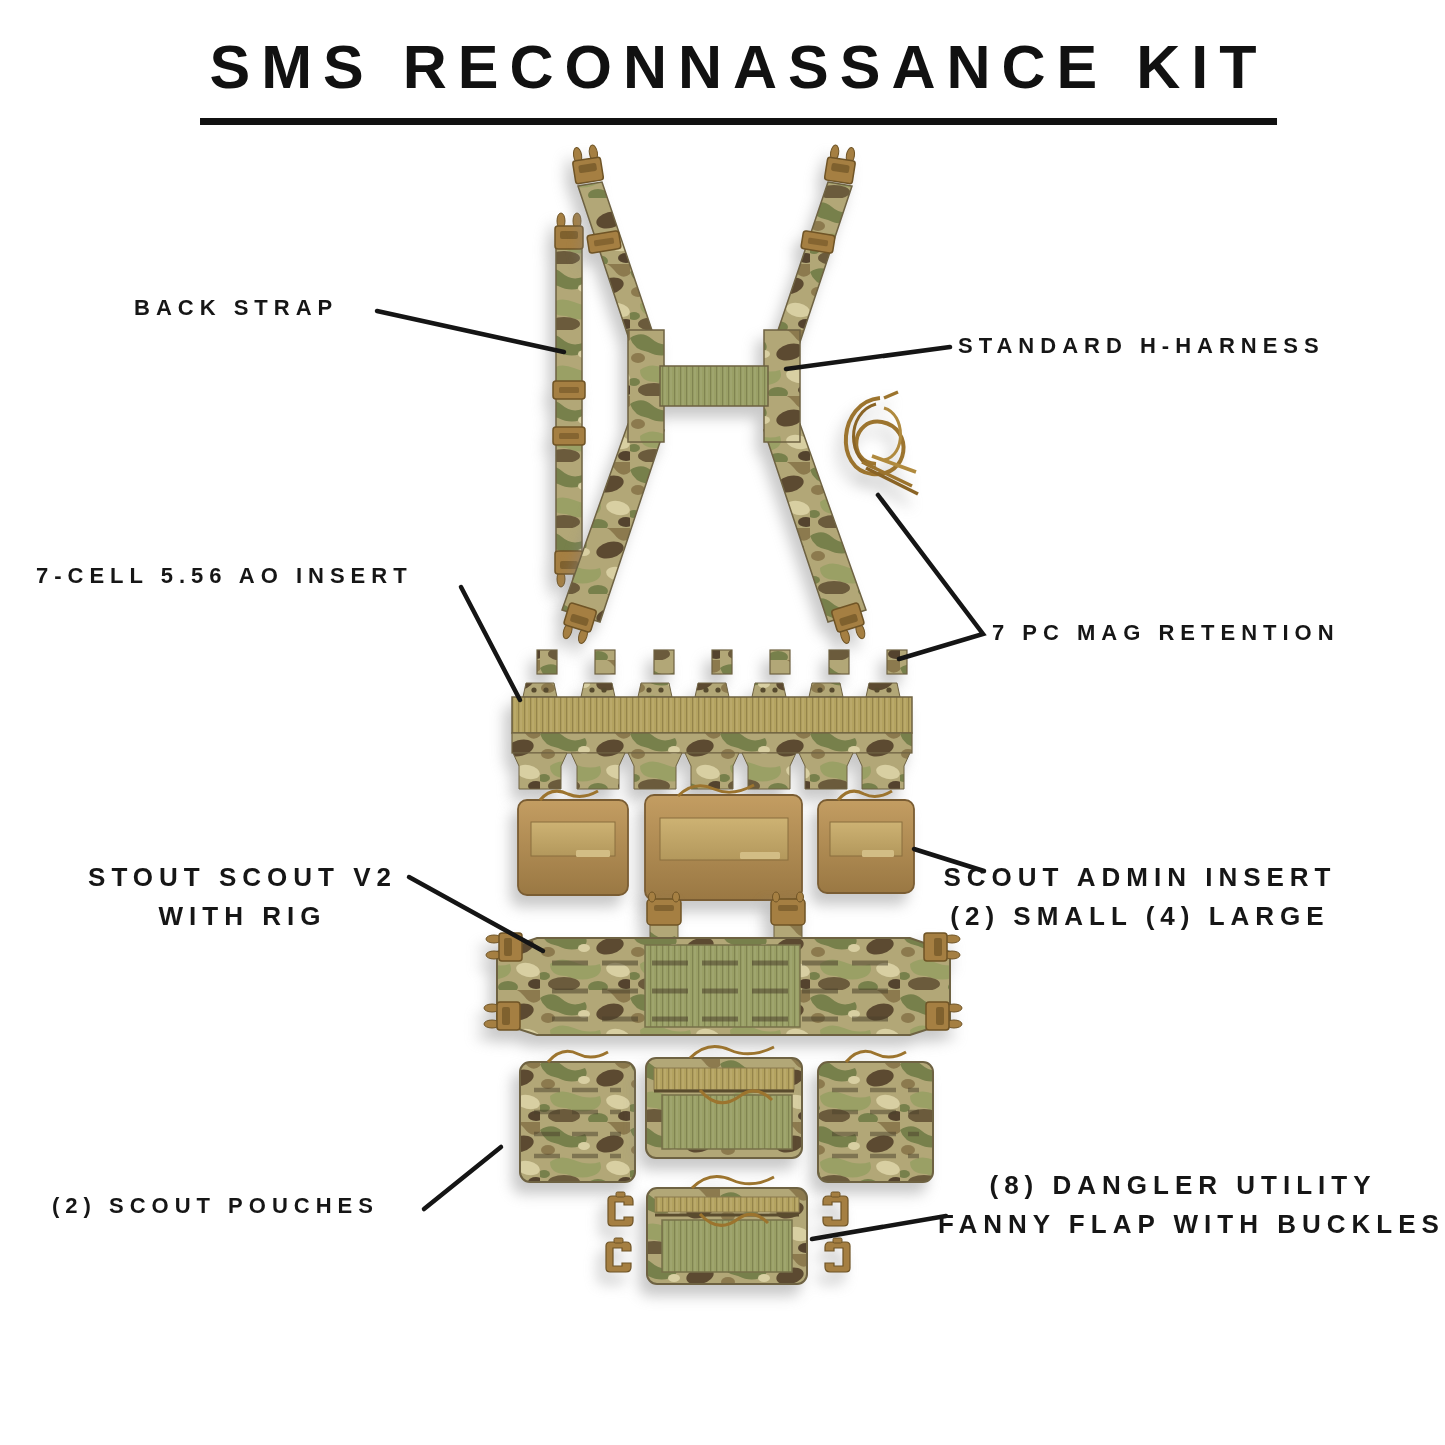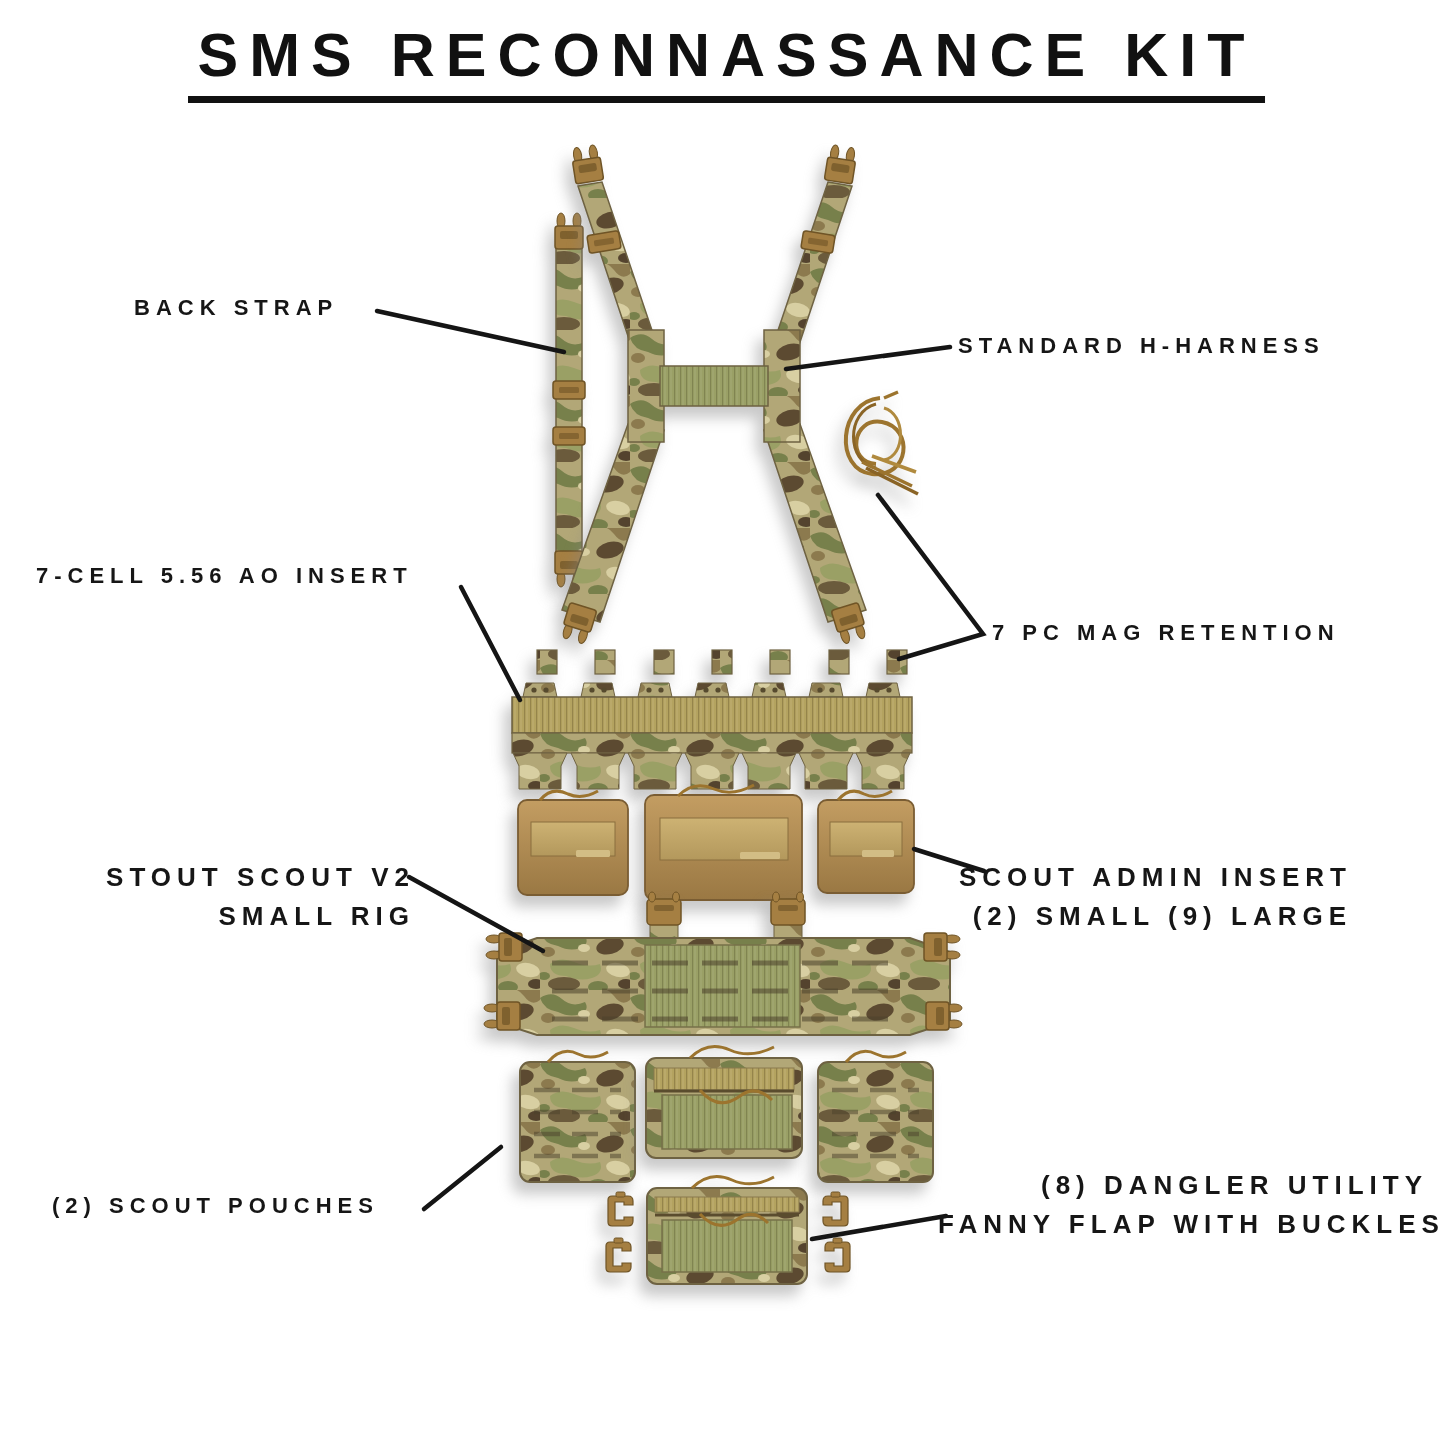--- a/index.html
+++ b/index.html
@@ -2,30 +2,30 @@
 <html><head>
 <meta charset="utf-8">
 <style>
   html,body{margin:0;padding:0;background:#ffffff;}
   .canvas{
     position:relative;width:1445px;height:1445px;background:#ffffff;overflow:hidden;
     font-family:"Liberation Sans", sans-serif;
   }
   .title{
     position:absolute;left:50%;top:16px;transform:translateX(-50%);
-    margin:4px;font-size:61px;font-weight:700;letter-spacing:11px;color:#111;
-    white-space:nowrap;border-bottom:7px solid #111;padding:0 10px 6px 10px;
+    margin:16px;font-size:61px;font-weight:700;letter-spacing:11px;color:#111;
+    white-space:nowrap;border-bottom:7px solid #111;padding:0 10px 16px 10px;
   }
   .lbl{
     position:absolute;font-size:22px;font-weight:700;letter-spacing:6px;
     color:#161616;white-space:nowrap;
   }
   .lbl-block{
     position:absolute;font-size:26px;font-weight:700;letter-spacing:6px;
-    color:#161616;text-align:right;line-height:39px;white-space:nowrap;
+    color:#161616;text-align:center;line-height:39px;white-space:nowrap;
   }
   svg{position:absolute;left:0;top:0;}
   .shadow{filter:drop-shadow(-7px 11px 7px rgba(135,135,135,0.45));}
   .leader{stroke:#151515;stroke-width:4.5;stroke-linecap:round;fill:none;}
 </style>
 </head>
 <body>
 
 <div class="canvas">
 
@@ -279,26 +279,26 @@
   <div class="lbl" style="left:134px;top:295px">BACK STRAP</div>
 
   <div class="lbl" style="left:958px;top:333px">STANDARD H-HARNESS</div>
 
   <div class="lbl" style="left:36px;top:563px">7-CELL 5.56 AO INSERT</div>
 
   <div class="lbl" style="left:992px;top:620px">7 PC MAG RETENTION</div>
 
   <div class="lbl-block" style="left:70px;top:858px;width:345px">
     <div>STOUT SCOUT V2</div>
-    <div>SMALL RIG</div>
+    <div>WITH RIG</div>
   </div>
 
   <div class="lbl-block" style="left:928px;top:858px;width:424px">
     <div>SCOUT ADMIN INSERT</div>
-    <div>(2) SMALL (9) LARGE</div>
+    <div>(2) SMALL (4) LARGE</div>
   </div>
 
   <div class="lbl" style="left:52px;top:1193px">(2) SCOUT POUCHES</div>
 
   <div class="lbl-block" style="left:938px;top:1166px;width:490px">
     <div>(8) DANGLER UTILITY</div>
     <div>FANNY FLAP WITH BUCKLES</div>
   </div>
 
 </div>

